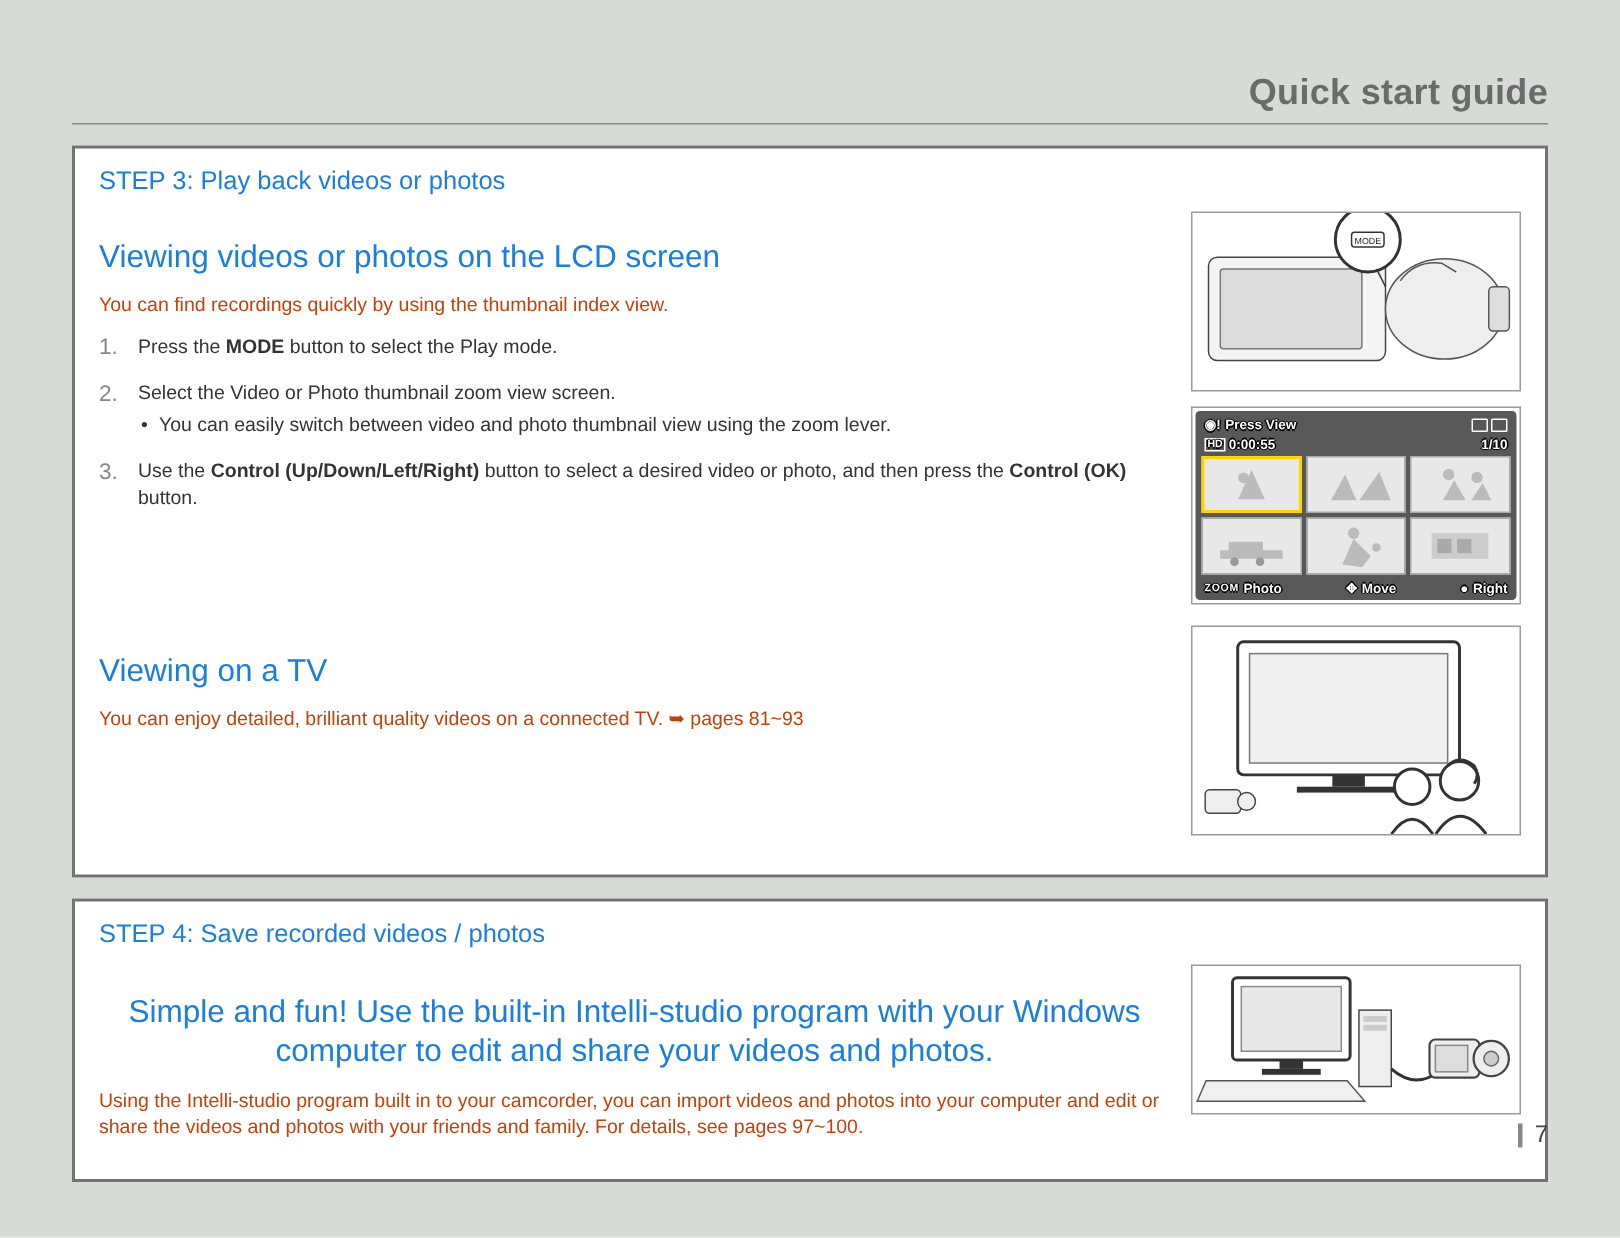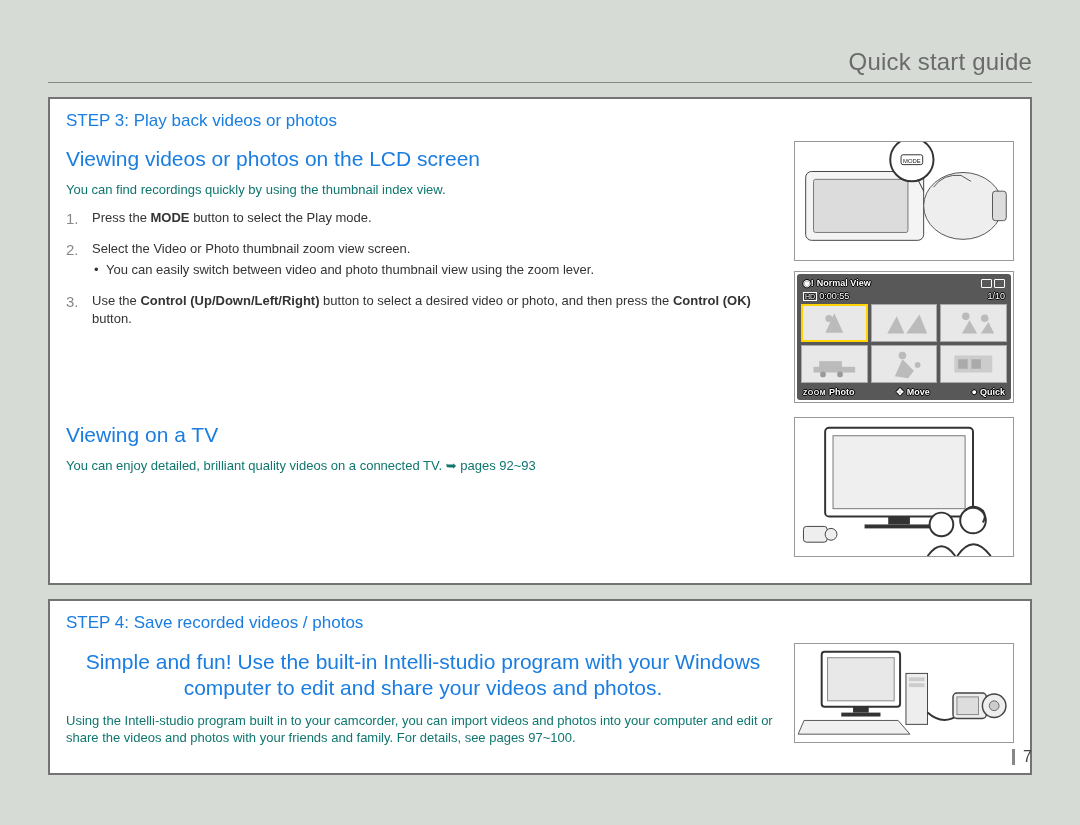--- a/index.html
+++ b/index.html
@@ -17,21 +17,21 @@
     top: 48px;
     right: 48px;
     bottom: 24px;
   }
   .header {
     border-bottom: 1px solid #888;
     padding-bottom: 6px;
     text-align: right;
     font-size: 24px;
     color: #6b6b6b;
-    font-weight: 400;
+    font-weight: 700;
     letter-spacing: 0.2px;
   }
   .card {
     background: #fff;
     border: 2px solid #737373;
     margin-top: 14px;
     padding: 8px 16px 16px 16px;
     position: relative;
   }
   .step-title {
@@ -44,25 +44,25 @@
   .content-row {
     display: flex;
     gap: 14px;
   }
   .textcol { flex: 1; }
   .imgcol { width: 220px; flex-shrink: 0; }
   h2.blue {
     color: #1a7de0;
     font-weight: 400;
     font-size: 21px;
-    margin: 6px 0 10px 0;
+    margin: 19px 0 10px 0;
   }
   p.body {
     font-size: 13px;
-    color: #0f766e;
+    color: #c2410c;
     line-height: 1.35;
     margin-bottom: 10px;
   }
   ol.steps {
     list-style: none;
     counter-reset: step;
     font-size: 13px;
     color: #333;
   }
   ol.steps > li {
@@ -130,21 +130,21 @@
     justify-content: space-between;
     align-items: center;
     padding: 1px 2px 3px 2px;
   }
   .screen-top-left { display:flex; align-items:center; gap:3px; font-weight:bold; text-shadow: -1px 0 #000, 0 1px #000, 1px 0 #000, 0 -1px #000;}
   .screen-top-right { display:flex; gap:2px; }
   .scr-icon { width:11px; height:9px; border:1px solid #fff; border-radius:1px; display:inline-block; }
   .screen-info {
     display:flex; justify-content:space-between; padding: 0 2px 3px 2px;
     text-shadow: -1px 0 #000, 0 1px #000, 1px 0 #000, 0 -1px #000;
-    font-weight:normal;
+    font-weight:bold;
   }
   .screen-info-left { display:flex; align-items:center; gap:2px;}
   .thumbs {
     display: grid;
     grid-template-columns: repeat(3, 1fr);
     gap: 3px;
     margin-bottom: 3px;
   }
   .thumb {
     background: #e8e8e8;
@@ -222,21 +222,21 @@
             <text x="118" y="21" text-anchor="middle" font-size="6" fill="#222">MODE</text>
             <line x1="124" y1="38" x2="130" y2="50" stroke="#333"></line>
           </svg>
         </div>
 
         <div class="screen">
           <div class="screen-inner">
             <div class="screen-top">
               <div class="screen-top-left">
                 <span>◉!</span>
-                <span>Normal View</span>
+                <span>Press View</span>
               </div>
               <div class="screen-top-right">
                 <span class="scr-icon"></span>
                 <span class="scr-icon"></span>
               </div>
             </div>
             <div class="screen-info">
               <div class="screen-info-left">
                 <span style="border:1px solid #fff;padding:0 1px;font-size:7px;">HD</span>
                 <span>0:00:55</span>
@@ -290,33 +290,33 @@
               <div class="bot-item">
                   <span class="zoom-lbl">ZOOM</span>
                   <span>Photo</span>
                 </div>
               <div class="bot-item">
                   <span>✥</span>
                   <span>Move</span>
                 </div>
               <div class="bot-item">
                   <span>●</span>
-                  <span>Quick</span>
+                  <span>Right</span>
                 </div>
             </div>
           </div>
         </div>
       </div>
     </div>
 
     <div class="content-row" style="margin-top:4px;">
       <div class="textcol">
         <h2 class="blue">Viewing on a TV</h2>
         <p class="body">
-          <span>You can enjoy detailed, brilliant quality videos on a connected TV. </span><span>➥</span><span> pages 92~93</span>
+          <span>You can enjoy detailed, brilliant quality videos on a connected TV. </span><span>➥</span><span> pages 81~93</span>
         </p>
       </div>
       <div class="imgcol">
         <div class="illus tall">
           <svg viewBox="0 0 220 140">
             <rect x="30" y="10" width="150" height="90" rx="4" fill="#fff" stroke="#333" stroke-width="2"></rect>
             <rect x="38" y="18" width="134" height="74" fill="#efefef" stroke="#777"></rect>
             <rect x="94" y="100" width="22" height="8" fill="#333"></rect>
             <rect x="70" y="108" width="70" height="4" fill="#333"></rect>
 

